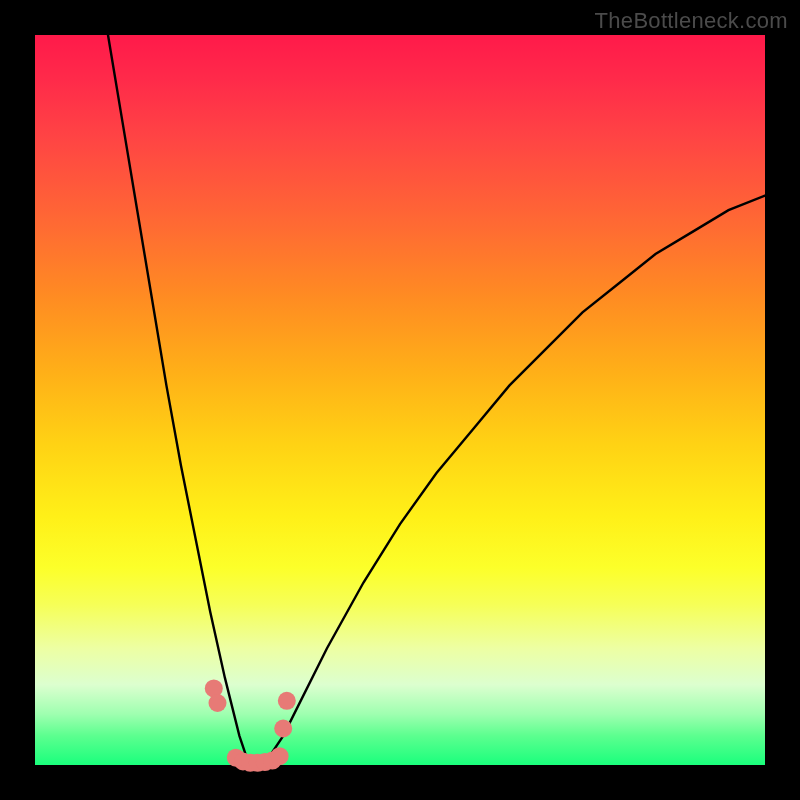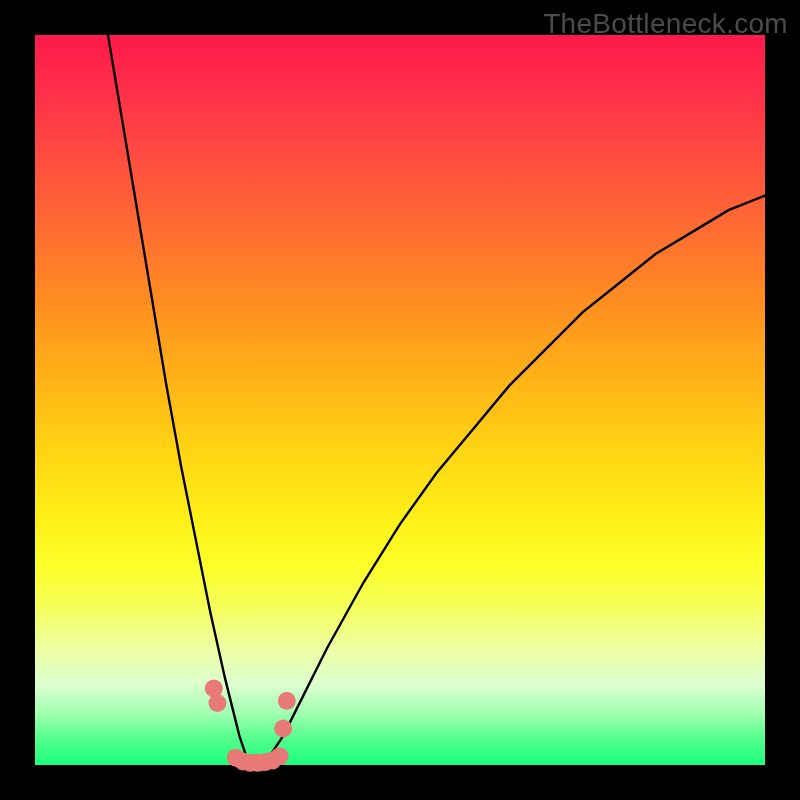--- a/index.html
+++ b/index.html
@@ -43,21 +43,21 @@
       #9fffb0 93%,
       #5cff8f 96%,
       #1aff7c 100%
     );
   }
   .watermark {
     position: absolute;
     top: 8px;
     right: 12px;
     color: #4b4b4b;
-    font-size: 28px;
+    font-size: 22px;
     font-weight: 500;
     letter-spacing: 0.3px;
     user-select: none;
   }
   svg.curves {
     position: absolute;
     left: 0;
     top: 0;
     width: 730px;
     height: 730px;

